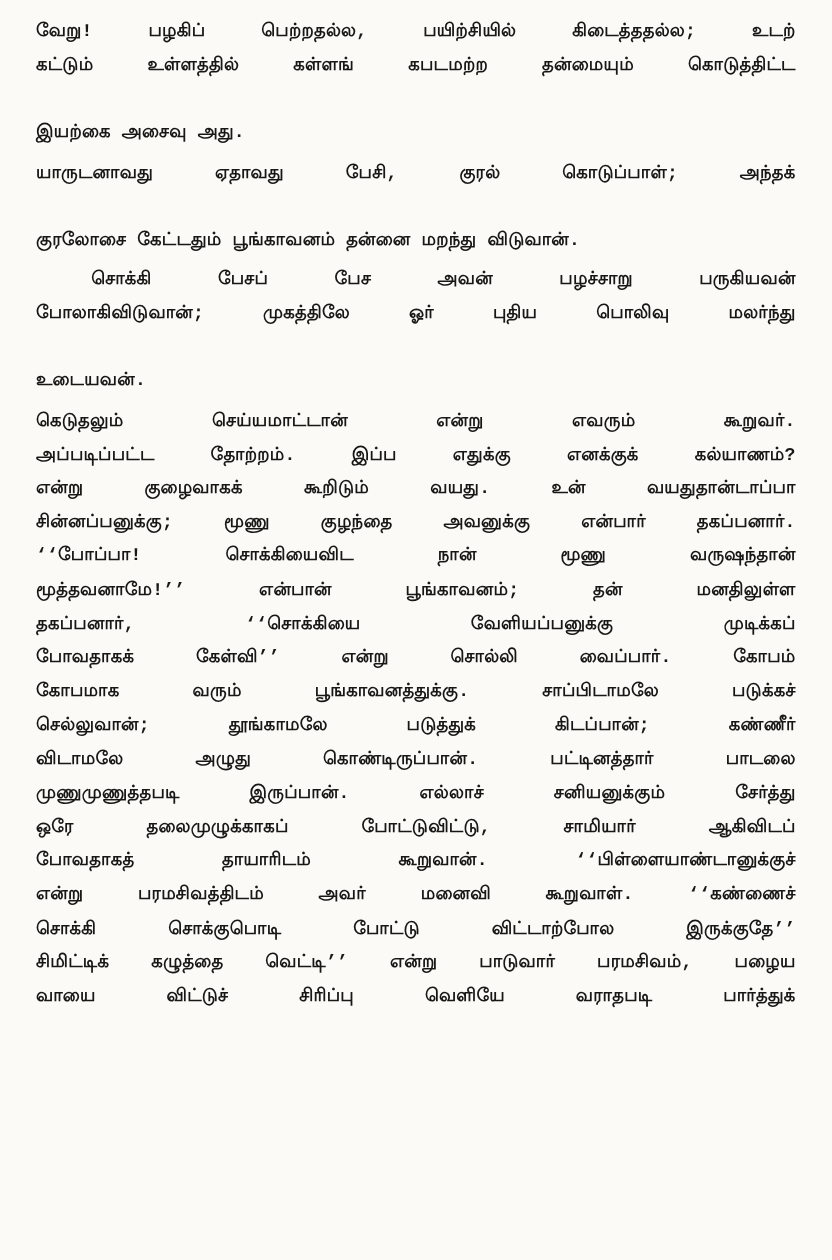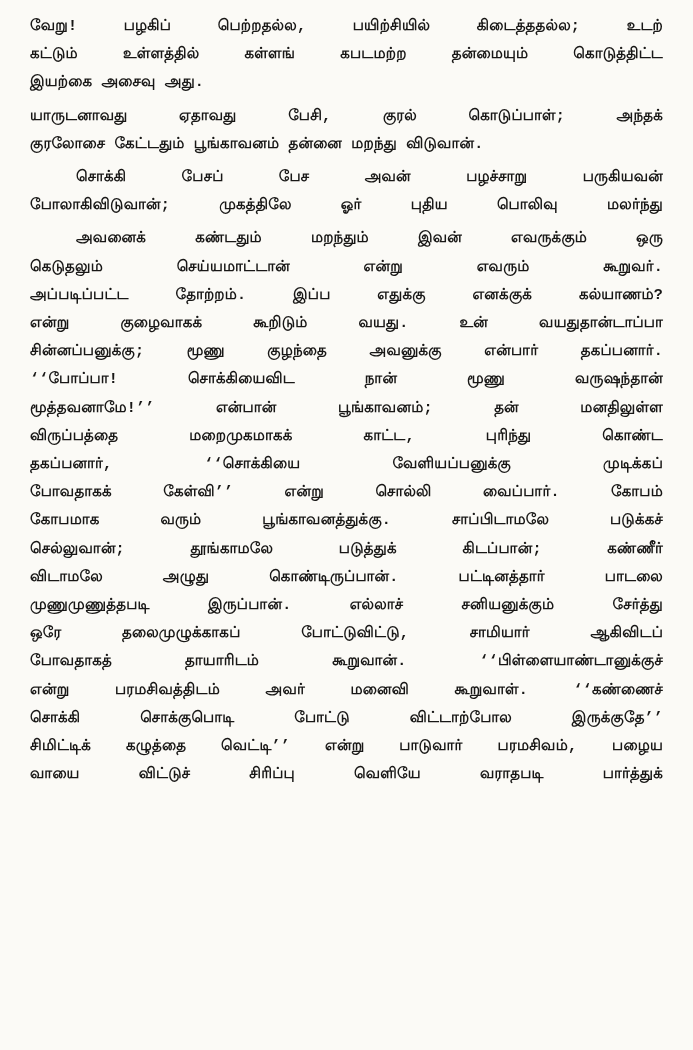--- a/index.html
+++ b/index.html
@@ -24,50 +24,49 @@
     font-weight: 600;
     letter-spacing: 0.2px;
   }
   .para { margin: 0; }
   .para + .para { margin-top: 5px; }
   .line {
     text-align: justify;
     text-align-last: justify;
     min-height: 28.2px;
   }
-  .line.last { text-align-last: left; }
+  .line.last { text-align-last: left; margin-top: 28px; }
   .para.indent .line.first { text-indent: 46px; }
 </style>
 </head>
 <body>
 
 <div class="page">
   <div class="text-block">
       <div class="para">
         <div class="line first">வேறு! பழகிப் பெற்றதல்ல, பயிற்சியில் கிடைத்ததல்ல; உடற்</div>
         <div class="line">கட்டும் உள்ளத்தில் கள்ளங் கபடமற்ற தன்மையும் கொடுத்திட்ட</div>
         <div class="line last">இயற்கை அசைவு அது.</div>
       </div>
       <div class="para indent">
         <div class="line">யாருடனாவது ஏதாவது பேசி, குரல் கொடுப்பாள்; அந்தக்</div>
         <div class="line last">குரலோசை கேட்டதும் பூங்காவனம் தன்னை மறந்து விடுவான்.</div>
       </div>
       <div class="para indent">
         <div class="line first">சொக்கி பேசப் பேச அவன் பழச்சாறு பருகியவன்</div>
         <div class="line">போலாகிவிடுவான்; முகத்திலே ஓர் புதிய பொலிவு மலர்ந்து</div>
+        <div class="line last">உடையவன்.</div>
       </div>
       <div class="para indent">
-        <div class="line first">அவனைக் கண்டதும் மறந்தும் இவன் எவருக்கும் ஒரு</div>
         <div class="line">கெடுதலும் செய்யமாட்டான் என்று எவரும் கூறுவர்.</div>
         <div class="line">அப்படிப்பட்ட தோற்றம். இப்ப எதுக்கு எனக்குக் கல்யாணம்?</div>
         <div class="line">என்று குழைவாகக் கூறிடும் வயது. உன் வயதுதான்டாப்பா</div>
         <div class="line">சின்னப்பனுக்கு; மூணு குழந்தை அவனுக்கு என்பார் தகப்பனார்.</div>
         <div class="line">‘‘போப்பா! சொக்கியைவிட நான் மூணு வருஷந்தான்</div>
         <div class="line">மூத்தவனாமே!’’ என்பான் பூங்காவனம்; தன் மனதிலுள்ள</div>
-        <div class="line">விருப்பத்தை மறைமுகமாகக் காட்ட, புரிந்து கொண்ட</div>
         <div class="line">தகப்பனார், ‘‘சொக்கியை வேளியப்பனுக்கு முடிக்கப்</div>
         <div class="line">போவதாகக் கேள்வி’’ என்று சொல்லி வைப்பார். கோபம்</div>
         <div class="line">கோபமாக வரும் பூங்காவனத்துக்கு. சாப்பிடாமலே படுக்கச்</div>
         <div class="line">செல்லுவான்; தூங்காமலே படுத்துக் கிடப்பான்; கண்ணீர்</div>
         <div class="line">விடாமலே அழுது கொண்டிருப்பான். பட்டினத்தார் பாடலை</div>
         <div class="line">முணுமுணுத்தபடி இருப்பான். எல்லாச் சனியனுக்கும் சேர்த்து</div>
         <div class="line">ஒரே தலைமுழுக்காகப் போட்டுவிட்டு, சாமியார் ஆகிவிடப்</div>
         <div class="line">போவதாகத் தாயாரிடம் கூறுவான். ‘‘பிள்ளையாண்டானுக்குச்</div>
         <div class="line">என்று பரமசிவத்திடம் அவர் மனைவி கூறுவாள். ‘‘கண்ணைச்</div>
         <div class="line">சொக்கி சொக்குபொடி போட்டு விட்டாற்போல இருக்குதே’’</div>

